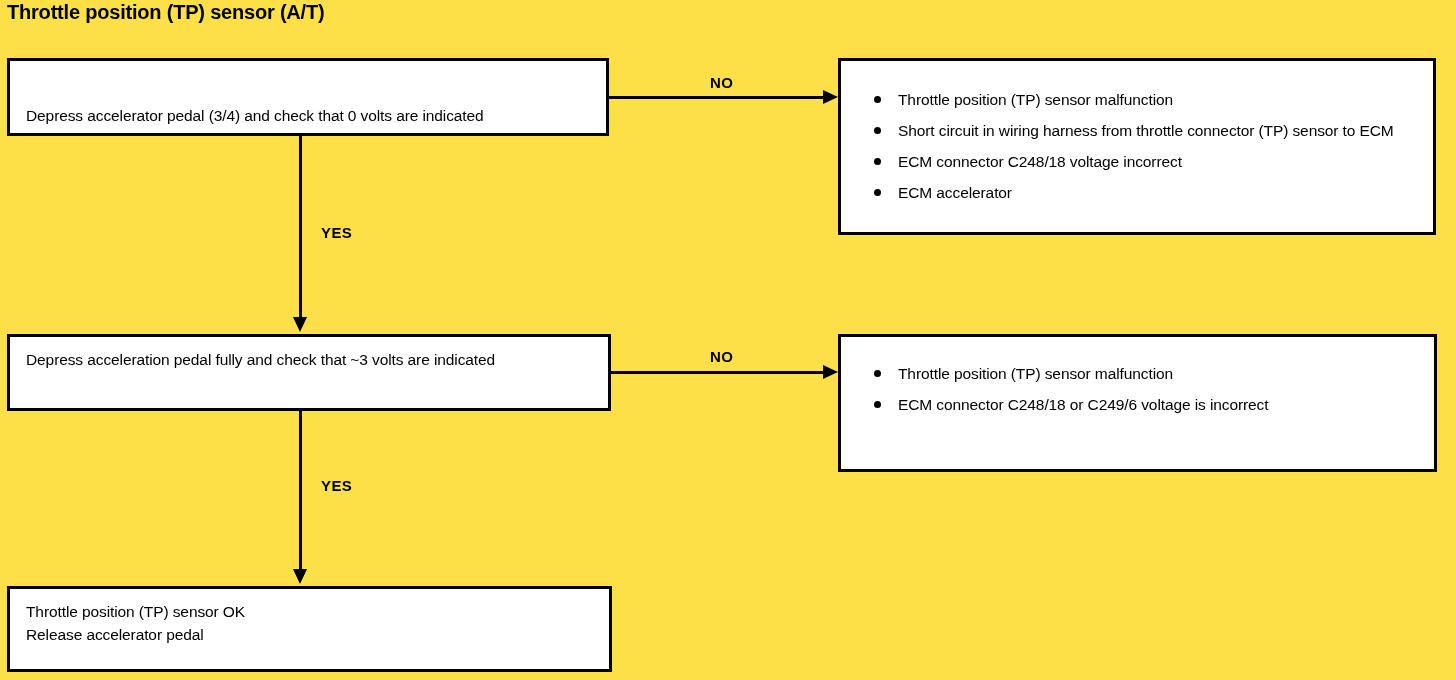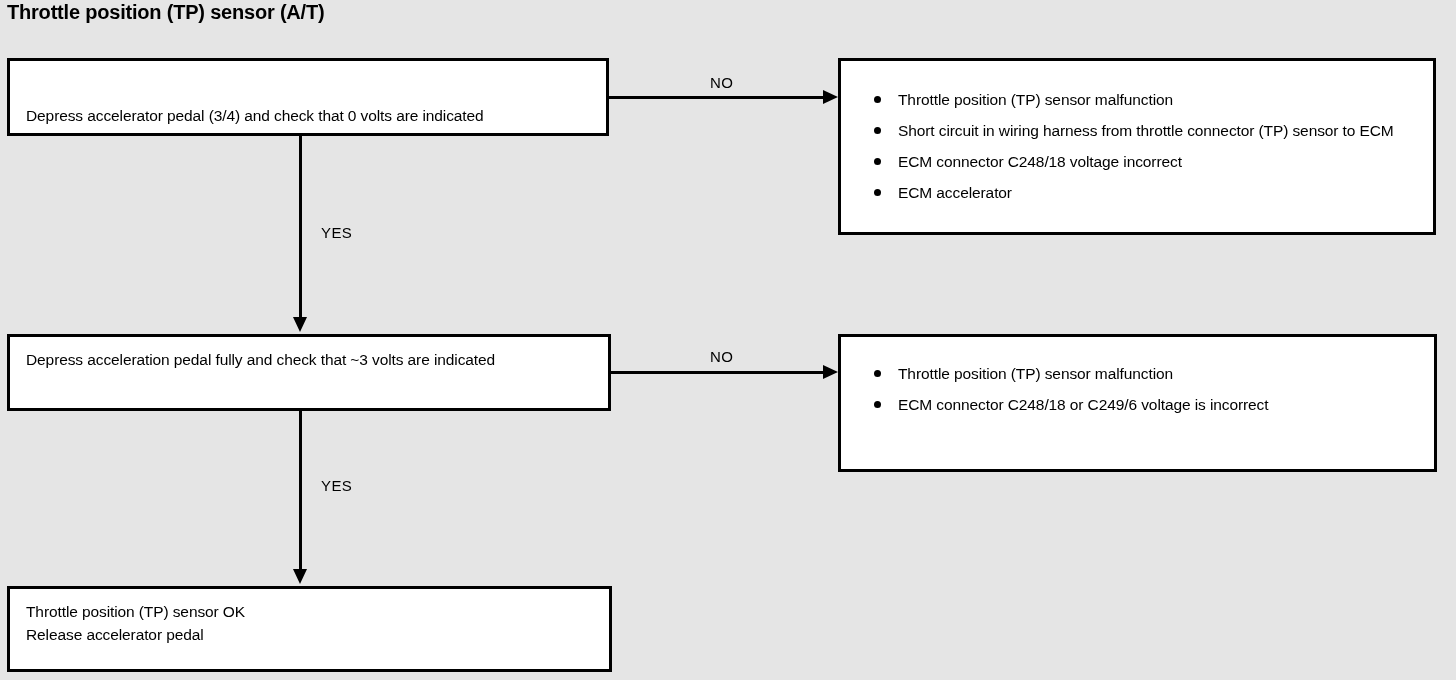--- a/index.html
+++ b/index.html
@@ -8,21 +8,21 @@
     background: #ffffff;
   }
   body {
     font-family: "Liberation Sans", sans-serif;
     color: #000000;
   }
   #canvas {
     position: relative;
     width: 1456px;
     height: 680px;
-    background: #e5e5e5;
+    background: #fde047;
     overflow: hidden;
   }
   .page-title {
     position: absolute;
     left: 7px;
     top: 1px;
     font-size: 20px;
     font-weight: bold;
     letter-spacing: -0.2px;
     white-space: nowrap;
@@ -59,21 +59,21 @@
     left: 6px;
     top: 8px;
     width: 7px;
     height: 7px;
     background: #000000;
     border-radius: 50%;
   }
   .edge-label {
     position: absolute;
     font-size: 15px;
-    font-weight: normal;
+    font-weight: bold;
     letter-spacing: 0.4px;
   }
   .v-line {
     position: absolute;
     width: 3px;
     background: #000000;
   }
   .h-line {
     position: absolute;
     height: 3px;

